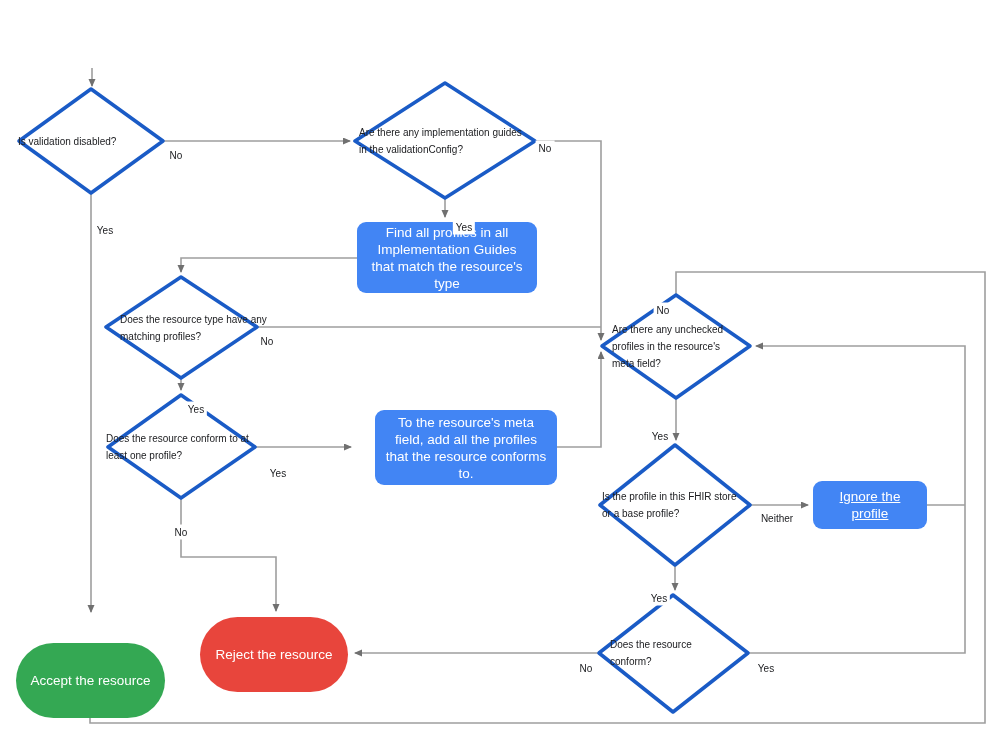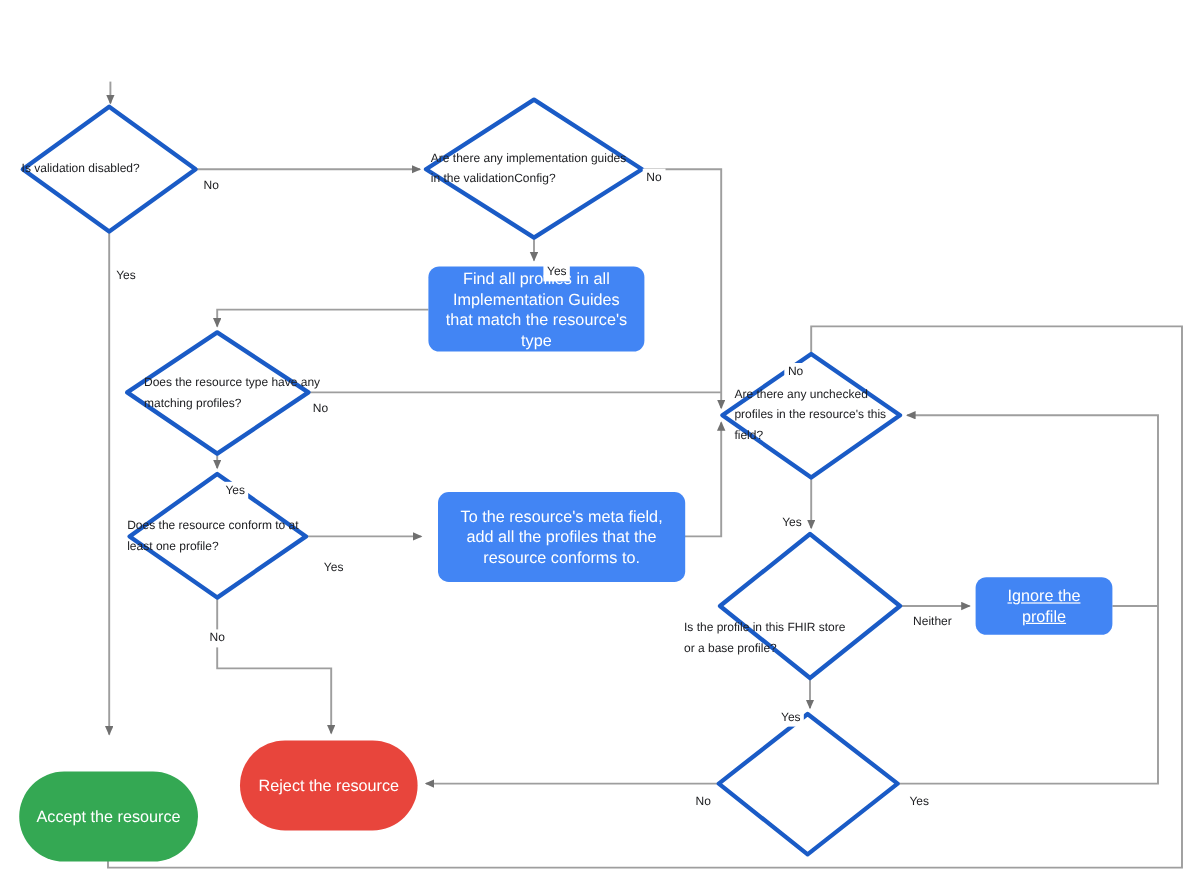--- a/index.html
+++ b/index.html
@@ -71,42 +71,43 @@
     <polygon class="diamond" points="676,295 750,346 676,398 602,346"></polygon>
     <polygon class="diamond" points="675,445 750,505 675,565 600,505"></polygon>
     <polygon class="diamond" points="673,595 748,653 673,712 599,653"></polygon>
   </svg>
 
 
   <div class="node process" style="left:357px;top:222px;width:180px;height:71px;">
     <span>Find all profiles in all Implementation Guides that match the resource's type</span>
   </div>
 
-  <div class="node process" style="left:365px;top:410px;width:206px;height:75px;">
+  <div class="node process" style="left:375px;top:410px;width:182px;height:75px;">
     <span>To the resource's meta field, add all the profiles that the resource conforms to.</span>
   </div>
 
   <div class="node process" style="left:813px;top:481px;width:114px;height:48px;text-decoration:underline;">
     <span>Ignore the profile</span>
   </div>
 
   <div class="node stadium accept" style="left:16px;top:617px;width:149px;height:75px;padding:0 14px;margin-top:26px;">
     <span>Accept the resource</span>
   </div>
 
   <div class="node stadium reject" style="left:200px;top:617px;width:148px;height:75px;padding:0 14px;">
     <span>Reject the resource</span>
   </div>
 
   <div class="dtext" style="left:91px;top:141px;width:146px;">Is validation disabled?</div>
   <div class="dtext" style="left:445px;top:141px;width:172px;">Are there any implementation guides in the validationConfig?</div>
   <div class="dtext" style="left:196px;top:328px;width:152px;">Does the resource type have any matching profiles?</div>
   <div class="dtext" style="left:181px;top:447px;width:150px;">Does the resource conform to at least one profile?</div>
-  <div class="dtext" style="left:676px;top:346px;width:128px;">Are there any unchecked profiles in the resource's this field?</div>
-  <div class="dtext" style="left:643px;top:505px;width:146px;margin-top:27px;">Is the profile in this FHIR store or a base profile?</div>
+  <div class="dtext" style="left:676px;top:346px;width:128px;">Are there any unchecked profiles in the resource's meta field?</div>
+  <div class="dtext" style="left:675px;top:505px;width:146px;">Is the profile in this FHIR store or a base profile?</div>
+  <div class="dtext" style="left:673px;top:653px;width:126px;">Does the resource conform?</div>
 
   <span class="elabel" style="left:176px;top:129px;">No</span>
   <span class="elabel" style="left:105px;top:204px;">Yes</span>
   <span class="elabel" style="left:545px;top:122px;">No</span>
   <span class="elabel" style="left:464px;top:201px;">Yes</span>
   <span class="elabel" style="left:267px;top:315px;">No</span>
   <span class="elabel" style="left:196px;top:383px;">Yes</span>
   <span class="elabel" style="left:278px;top:447px;">Yes</span>
   <span class="elabel" style="left:181px;top:506px;">No</span>
   <span class="elabel" style="left:663px;top:284px;">No</span>

